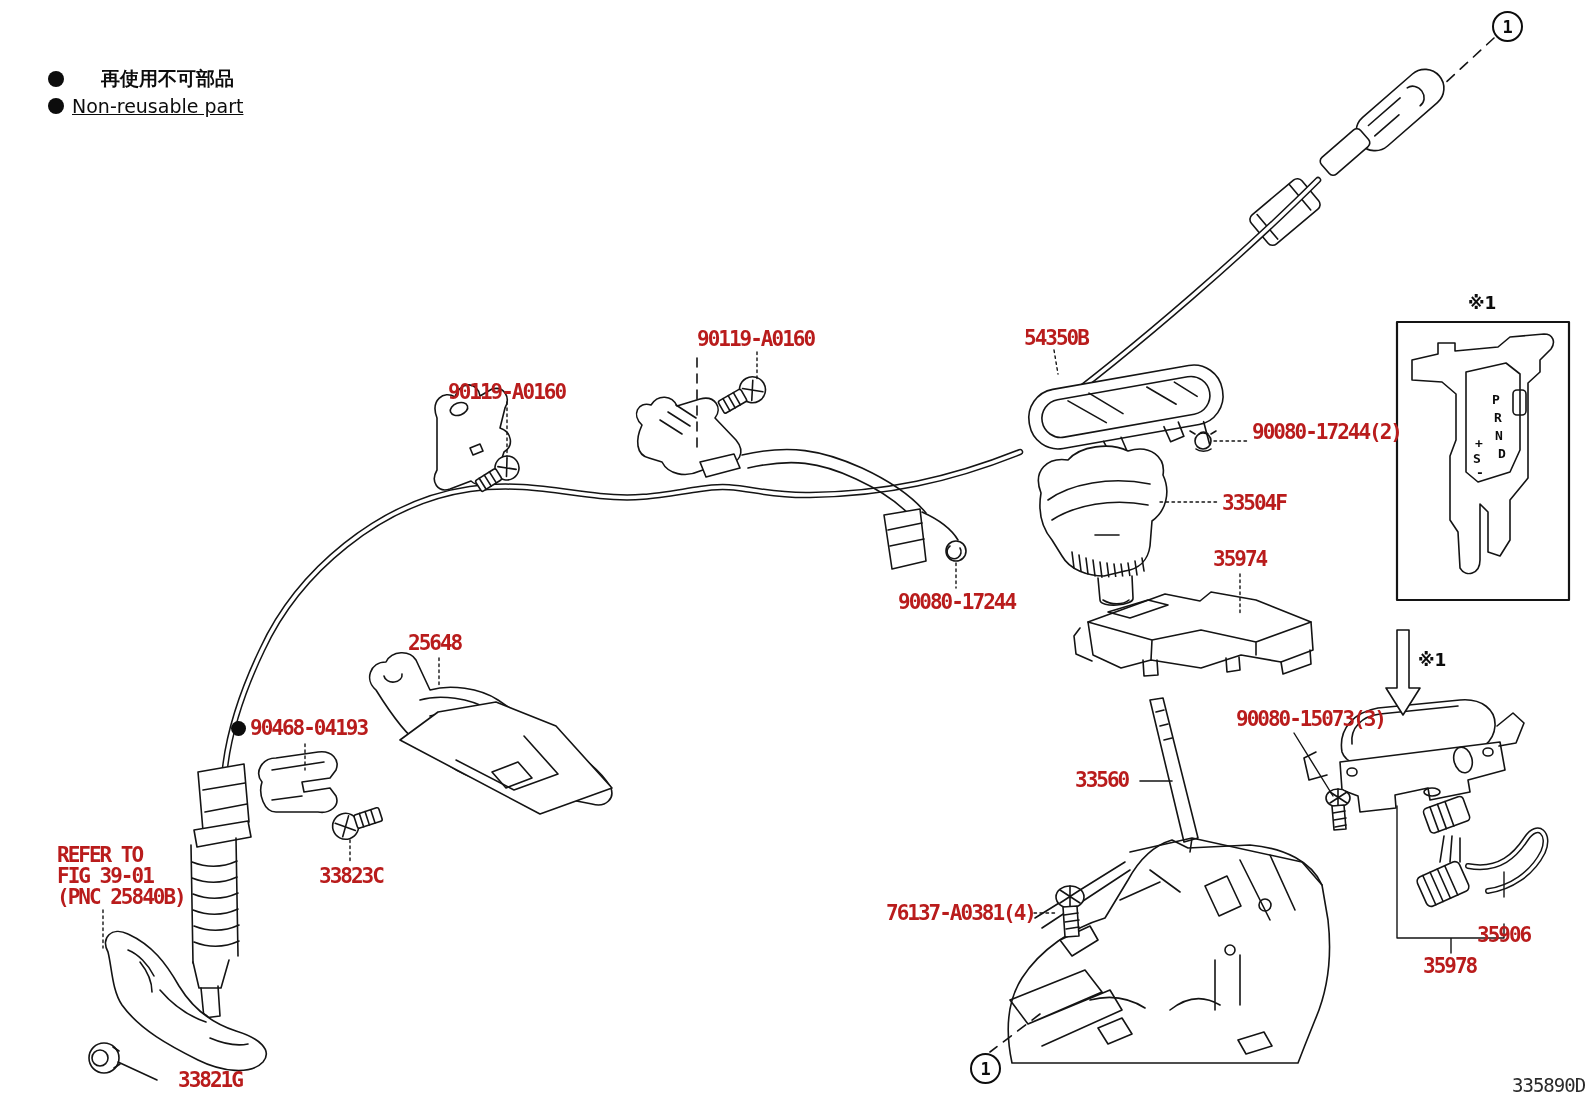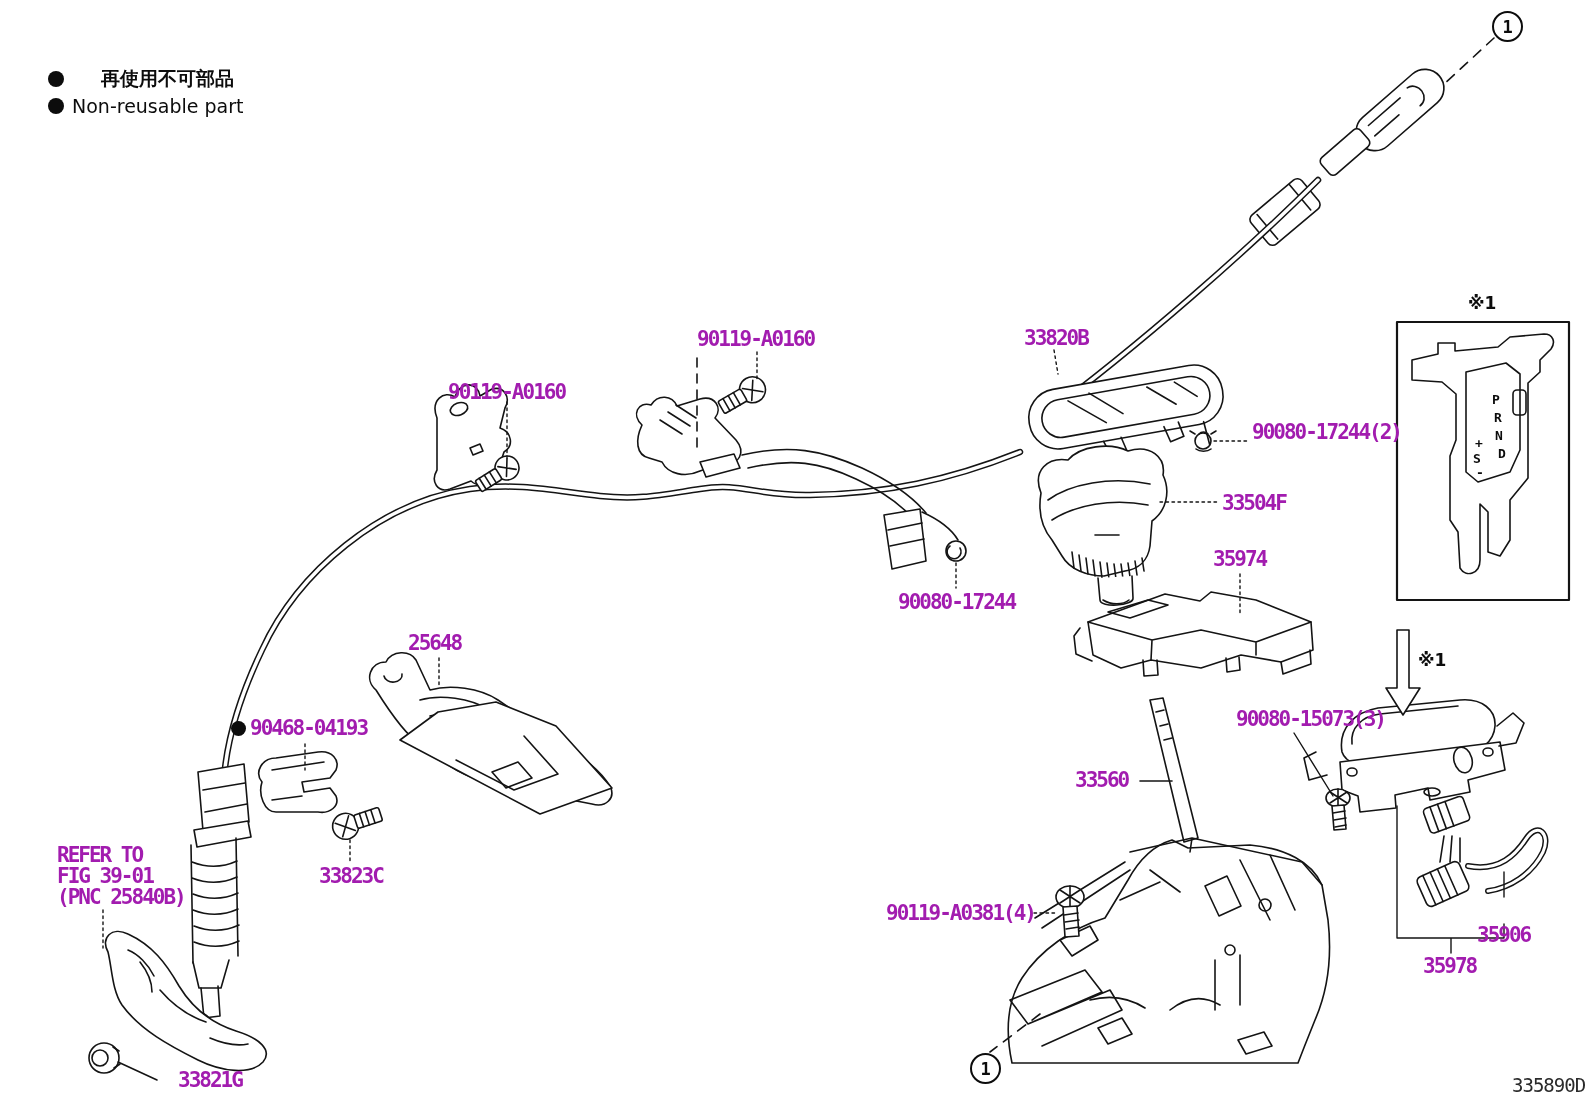--- a/index.html
+++ b/index.html
@@ -1,20 +1,20 @@
 <!DOCTYPE html>
 <html><head>
 <meta charset="utf-8">
 <style>
   html,body{margin:0;padding:0;background:#fff;}
   .canvas{position:relative;width:1592px;height:1099px;background:#fff;overflow:hidden;
           font-family:"DejaVu Sans Mono",monospace;}
   svg{position:absolute;left:0;top:0;}
   .lbl{position:absolute;font:bold 21px "DejaVu Sans Mono",monospace;letter-spacing:-2px;
-       white-space:nowrap;color:#a21caf;}
+       white-space:nowrap;color:#b91c1c;}
   .note-line{display:block;line-height:21px;}
   .gl{position:absolute;font:bold 13px "DejaVu Sans Mono",monospace;color:#0c0c0c;}
   .balloon{position:absolute;width:27px;height:27px;border:2.2px solid #0c0c0c;border-radius:50%;
            display:flex;align-items:center;justify-content:center;
            font:bold 17px "DejaVu Sans Mono",monospace;background:#fff;color:#0c0c0c;}
   .marker{position:absolute;font:bold 17px "DejaVu Sans",sans-serif;color:#0c0c0c;white-space:nowrap;}
   .code{position:absolute;font:19px "DejaVu Sans Mono",monospace;letter-spacing:-1px;color:#2b2b2b;}
   .legend-row{position:absolute;display:flex;align-items:center;color:#0c0c0c;
               font:bold 19px "DejaVu Sans",sans-serif;white-space:nowrap;}
   .legend-row .txt{font-weight:normal;}
@@ -250,53 +250,53 @@
         <path d="M1294,733 L1333,796"></path>
         <path d="M1397,806 V938 H1504 M1504,938 V924 M1504,897 V872 M1451,938 V953"></path>
       </g>
     </g>
   </svg>
 
   <div class="legend-row legend-jp" style="left:48px;top:66px;gap:29px;">
     <span class="dot"></span>
     <span class="txt">再使用不可部品</span>
   </div>
-  <div class="legend-row" style="left:48px;top:95px;">
+  <div class="legend-row" style="left:48px;top:95px;text-decoration:underline;">
     <span class="dot"></span>
     <span class="txt">Non-reusable part</span>
   </div>
 
   <div class="balloon" style="left:1492px;top:11px;">
     <span>1</span>
   </div>
   <div class="balloon" style="left:970px;top:1053px;">
     <span>1</span>
   </div>
 
   <div class="lbl" style="left:697px;top:327px;">90119-A0160</div>
   <div class="lbl" style="left:448px;top:380px;">90119-A0160</div>
-  <div class="lbl" style="left:1024px;top:326px;">33820B</div>
+  <div class="lbl" style="left:1024px;top:326px;">54350B</div>
   <div class="lbl" style="left:1252px;top:420px;">90080-17244(2)</div>
   <div class="lbl" style="left:1222px;top:491px;">33504F</div>
   <div class="lbl" style="left:1213px;top:547px;">35974</div>
   <div class="lbl" style="left:898px;top:590px;">90080-17244</div>
   <div class="lbl" style="left:408px;top:631px;">25648</div>
   <div class="lbl" style="left:231px;top:716px;">
     <span class="dot-inline"></span><span>90468-04193</span>
   </div>
   <div class="lbl" style="left:319px;top:864px;">33823C</div>
   <div class="lbl" style="left:57px;top:845px;">
     <span class="note-line">REFER TO</span>
     <span class="note-line">FIG 39-01</span>
     <span class="note-line">(PNC 25840B)</span>
   </div>
   <div class="lbl" style="left:143px;top:1068px;margin-left:35px;">33821G</div>
   <div class="lbl" style="left:1075px;top:768px;">33560</div>
   <div class="lbl" style="left:1236px;top:707px;">90080-15073(3)</div>
-  <div class="lbl" style="left:886px;top:901px;">90119-A0381(4)</div>
+  <div class="lbl" style="left:886px;top:901px;">76137-A0381(4)</div>
   <div class="lbl" style="left:1477px;top:923px;">35906</div>
   <div class="lbl" style="left:1423px;top:954px;">35978</div>
 
   <div class="marker" style="left:1468px;top:293px;">※1</div>
   <div class="marker" style="left:1418px;top:650px;">※1</div>
 
   <div class="gl" style="left:1492px;top:392px;">P</div>
   <div class="gl" style="left:1494px;top:410px;">R</div>
   <div class="gl" style="left:1495px;top:428px;">N</div>
   <div class="gl" style="left:1498px;top:446px;">D</div>

